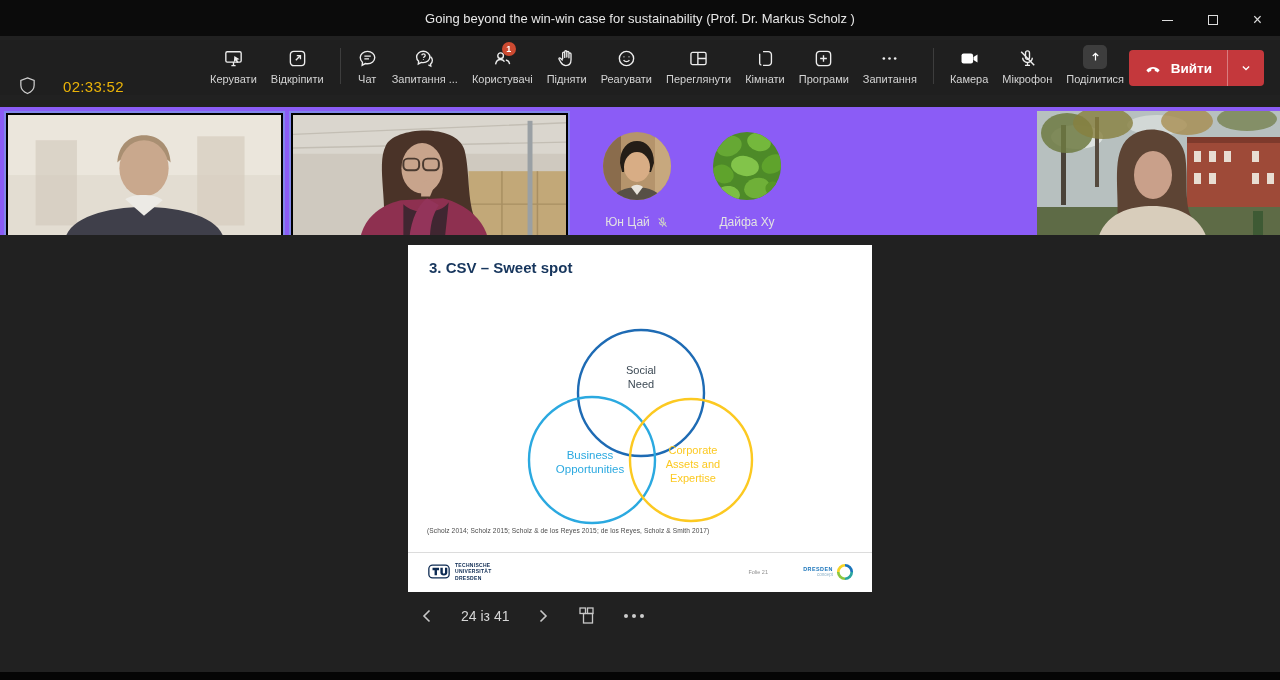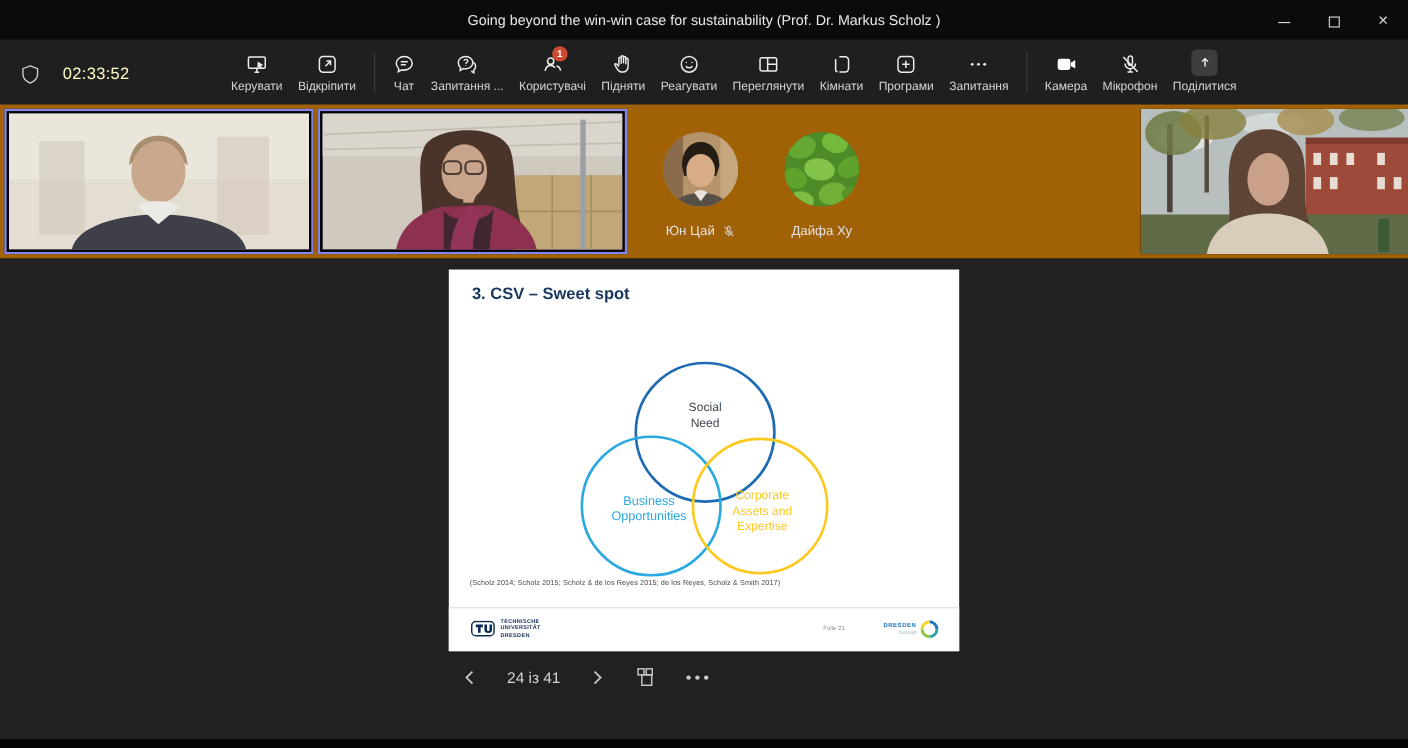--- a/index.html
+++ b/index.html
@@ -12,39 +12,39 @@
   
   .titlebar { position:absolute; top:0; left:0; right:0; height:36px; background:#0b0b0b;
     display:flex; align-items:center; justify-content:center; color:#e8e8e8; font-size:13px; }
   .win-controls { position:absolute; right:0; top:0; height:40px; display:flex; }
   .win-btn { width:45px; height:40px; display:flex; align-items:center; justify-content:center; color:#dcdcdc; font-size:14px; }
   .win-min-glyph { width:11px; height:1px; background:#dcdcdc; }
   .win-max-glyph { width:10px; height:10px; border:1px solid #dcdcdc; }
   .win-close-glyph { font-size:16px; line-height:1; }
   
   .toolbar { position:absolute; top:40px; left:0; right:0; height:55px; background:#1f1f1f; }
-  .tb-left { position:absolute; left:18px; top:0; height:55px; display:flex; align-items:center; gap:20px; color:#fef9c3; }
+  .tb-left { position:absolute; left:18px; top:0; height:55px; display:flex; align-items:flex-end; gap:26px; color:#eab308; }
   .timer { font-size:15px; letter-spacing:.3px; }
   .tb-buttons { position:absolute; left:203px; top:0; height:55px; display:flex; align-items:flex-start; padding-top:7px; }
   .tb-btn { display:flex; flex-direction:column; align-items:center; gap:4px; padding:0 7px; position:relative; cursor:pointer; }
   .tb-btn .ic { height:22px; display:flex; align-items:flex-end; justify-content:center; position:relative; }
   .tb-btn svg { width:21px; height:21px; }
   .tb-label { font-size:11px; color:#d4d4d4; white-space:nowrap; }
   .tb-divider { width:1px; height:36px; background:#3d3d3d; margin:1px 9px 0; }
   .badge { position:absolute; top:-5px; left:10px; background:#cc4a31; color:#fff; font-size:9px; font-weight:bold;
     min-width:14px; height:14px; border-radius:7px; display:flex; align-items:center; justify-content:center; padding:0 3px; }
   .share-box { width:24px; height:24px; background:#3d3d3d; border-radius:5px; display:flex; align-items:center; justify-content:center; }
   .share-box svg { width:15px; height:15px; }
   .leave-group { position:absolute; right:16px; top:10px; height:36px; background:#c4383c; border-radius:4px;
     display:flex; align-items:center; overflow:hidden; }
   .leave-main { display:flex; align-items:center; gap:9px; padding:0 15px; color:#fff; font-weight:bold; font-size:13.5px; height:100%; }
   .leave-divider { width:1px; height:36px; background:rgba(255,255,255,.35); }
   .leave-caret { width:36px; height:100%; display:flex; align-items:center; justify-content:center; }
   
-  .strip { position:absolute; top:95px; left:0; right:0; height:140px; background:#a16207;padding-left:14px; }
+  .strip { position:absolute; top:107px; left:0; right:0; height:140px; background:#8b5cf6;padding-left:14px; }
   .tile { position:absolute; top:4px; height:132px; border:2.5px solid #8187ea; background:#000; }
   .tile.noborder { border:none; }
   .tile .vid { position:absolute; inset:2px; overflow:hidden; }
   .tile.noborder .vid { inset:0; }
   .vid svg { width:100%; height:100%; display:block; }
   .avatars { position:absolute; left:582px; top:25px; display:flex; }
   .avatar-cell { width:110px; display:flex; flex-direction:column; align-items:center; position:relative; }
   .avatar { width:68px; height:68px; border-radius:50%; overflow:hidden; position:relative; }
   .avatar svg { width:100%; height:100%; display:block; }
   .avatar.more-circle { background:#262626; border:1px solid #4a4a4a; display:flex; align-items:center; justify-content:center; gap:4px; }
@@ -249,20 +249,34 @@
         <span class="share-box">
           <svg viewBox="0 0 20 20" fill="none" stroke="#ffffff" stroke-width="1.6">
               <path d="M10 14V4.6M6.4 8l3.6-3.6L13.6 8"></path>
             </svg>
         </span>
       </span>
       <span class="tb-label">Поділитися</span>
     </div>
   </div>
 
+  <div class="leave-group">
+    <div class="leave-main">
+      <svg viewBox="0 0 20 20" width="18" height="18">
+          <path d="M2.6 12.6c4.3-4.8 10.5-4.8 14.8 0l-2.2 2.4c-.9-.8-2-1.4-3.1-1.7l-.4-2.2a7.8 7.8 0 0 0-3.4 0l-.4 2.2c-1.1.3-2.2.9-3.1 1.7z" fill="#fff"></path>
+        </svg>
+      <span>Вийти</span>
+    </div>
+    <div class="leave-divider"></div>
+    <div class="leave-caret">
+      <svg viewBox="0 0 20 20" width="14" height="14" fill="none" stroke="#fff" stroke-width="1.8">
+          <path d="M5.5 7.8l4.5 4.4 4.5-4.4"></path>
+        </svg>
+    </div>
+  </div>
 </div>
 
 <div class="strip">
 
   <div class="tile" style="left:4px;width:281px;">
     <div class="vid">
       <svg viewBox="0 0 277 128" preserveAspectRatio="none">
         <rect width="277" height="128" fill="#e3ddd2"></rect>
         <rect width="277" height="62" fill="#ebe6dc"></rect>
         <rect x="192" y="22" width="48" height="92" fill="#d5ccbe" opacity=".7"></rect>

